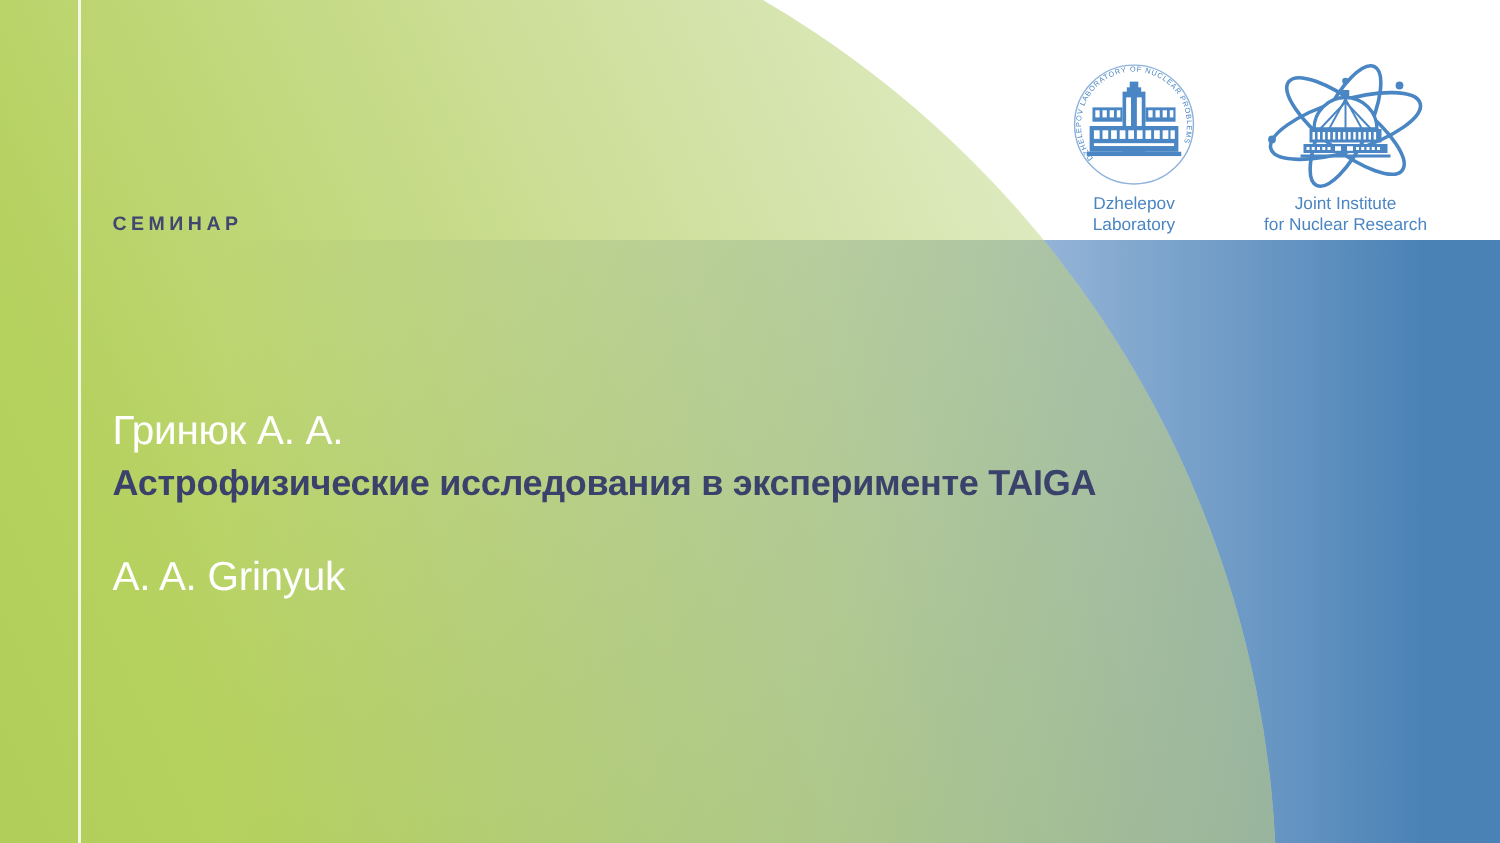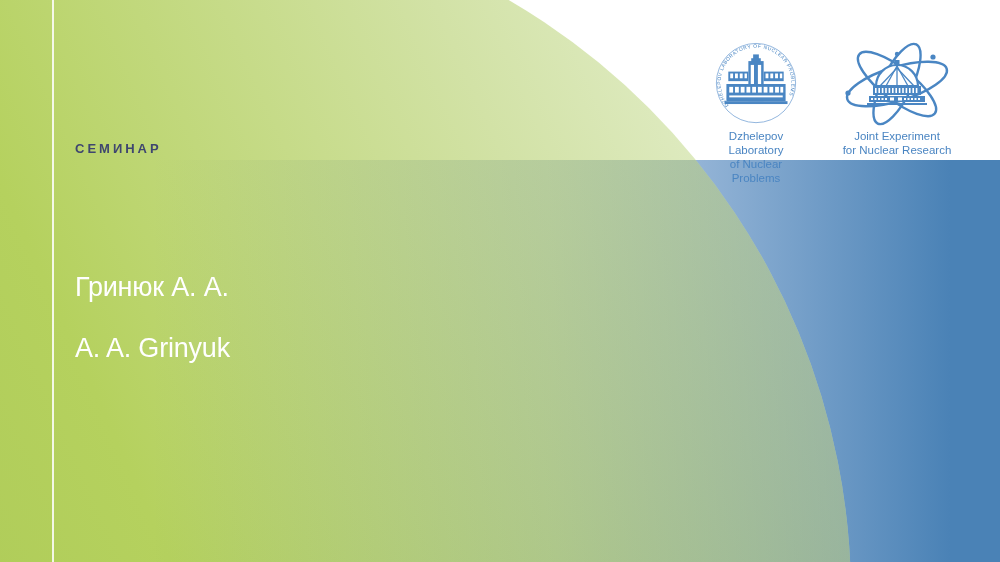--- a/index.html
+++ b/index.html
@@ -64,20 +64,21 @@
   <rect x="0" y="160" width="1000" height="402" fill="url(#gBlue)"></rect>
   <circle cx="161" cy="596" r="690" fill="url(#gGreen)"></circle>
   <rect x="0" y="160" width="1000" height="402" fill="url(#gTint)" clip-path="url(#circleClip)"></rect>
   <line x1="53" y1="0" x2="53" y2="562" stroke="#ffffff" stroke-width="2" opacity="0.85"></line>
 </svg>
 
 <div class="seminar-label">СЕМИНАР</div>
 
 <div class="titles">
   <div class="name-line">Гринюк А. А.</div>
+  <div class="topic-line">Астрофизические исследования в эксперименте TAIGA</div>
   <div class="block-gap"></div>
   <div class="name-line">A. A. Grinyuk</div>
 </div>
 
 <div class="logo-block logo-dlnp">
   <svg class="logo-art" width="86" height="84" viewBox="0 0 90 88" aria-hidden="true">
     <defs>
       <path id="sealArc" d="M 45 80 A 37 37 0 1 1 45.02 80"></path>
     </defs>
     <circle cx="45" cy="43" r="41.5" fill="#ffffff" stroke="#8fb3dc" stroke-width="1"></circle>
@@ -117,21 +118,20 @@
           <rect x="59" y="47" width="4" height="6"></rect>
           <rect x="65" y="47" width="4" height="6"></rect>
           <rect x="70.5" y="47" width="3" height="6"></rect>
         <rect x="17" y="56" width="56" height="2"></rect>
       </g>
       <rect x="12" y="62" width="66" height="3"></rect>
     </g>
   </svg>
   <div class="logo-caption">
     <div>Dzhelepov Laboratory</div>
-    <div>of Nuclear Problems</div>
   </div>
 </div>
 
 <div class="logo-block logo-jinr">
   <svg class="logo-art" width="118" height="84" viewBox="0 0 118 84" aria-hidden="true">
     <g fill="none" stroke="#4a86c3" stroke-width="2.4">
       <ellipse cx="59" cy="42" rx="52" ry="17" transform="rotate(-17 59 42)"></ellipse>
       <ellipse cx="59" cy="42" rx="48" ry="16" transform="rotate(38 59 42)"></ellipse>
       <ellipse cx="59" cy="42" rx="44" ry="15" transform="rotate(-64 59 42)"></ellipse>
     </g>
@@ -178,16 +178,16 @@
           <rect x="66" y="56" width="2" height="2"></rect>
           <rect x="69.5" y="56" width="2" height="2"></rect>
         <rect x="73" y="56" width="2" height="2"></rect>
           <rect x="76.5" y="56" width="2" height="2"></rect>
           <rect x="80" y="56" width="2" height="2"></rect>
       </g>
       <rect x="29" y="61" width="60" height="2" fill="#4a86c3"></rect>
     </g>
   </svg>
   <div class="logo-caption">
-    <div>Joint Experiment</div>
+    <div>Joint Institute</div>
     <div>for Nuclear Research</div>
   </div>
 </div>
 
 </body></html>

